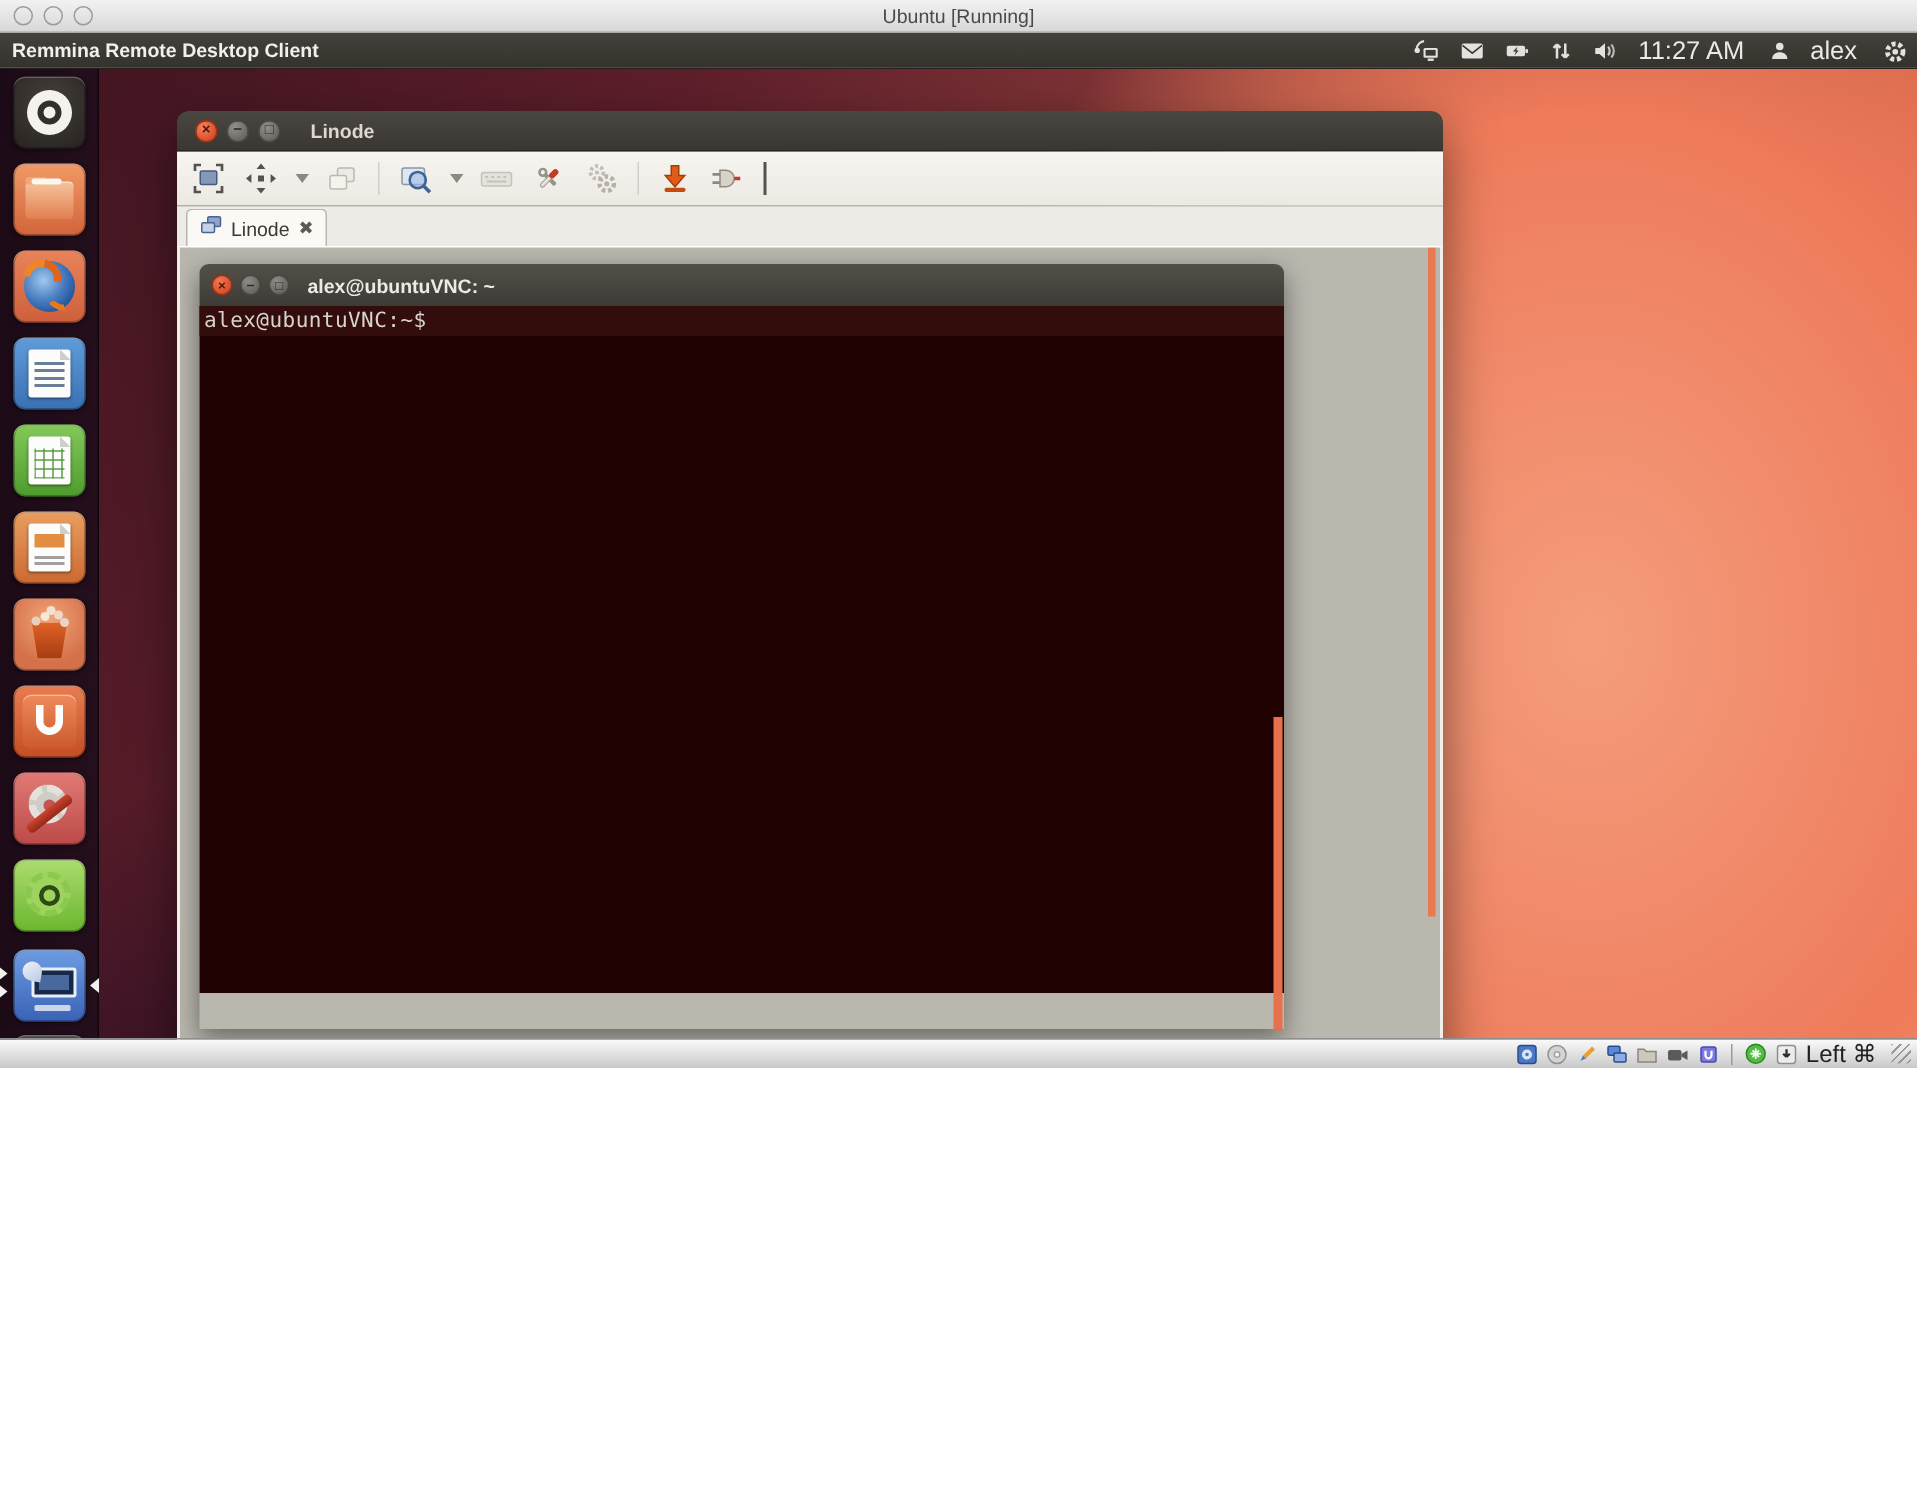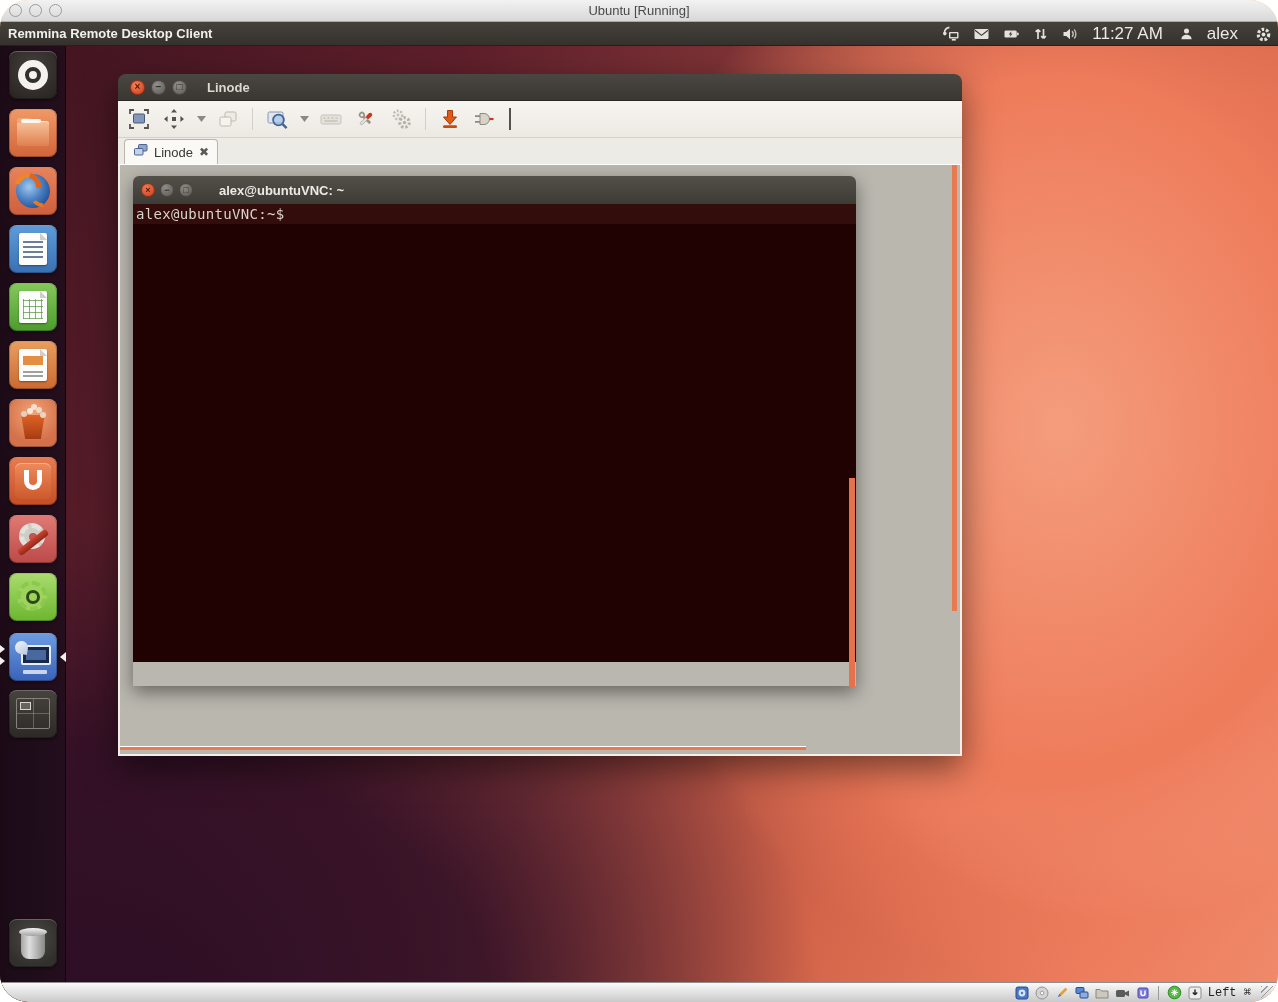--- a/index.html
+++ b/index.html
@@ -1,17 +1,17 @@
 <!DOCTYPE html>
 <html><head>
 <meta charset="utf-8">
 <style>
   * { margin:0; padding:0; box-sizing:border-box; }
   body { font-family:"Liberation Sans","DejaVu Sans",sans-serif; }
-  #screen { position:relative; width:1278px; height:1002px; overflow:hidden; background:#fdba74;border-radius:28px; }
+  #screen { position:relative; width:1278px; height:712px; overflow:hidden; background:#fdba74; }
 
   
   .mac-titlebar { position:absolute; left:0; top:0; width:1278px; height:22px;
     background:linear-gradient(#f2f2f2,#d8d8d8); border-bottom:1px solid #aaa; }
   .mac-buttons { position:absolute; left:9px; top:4px; display:flex; gap:7px; }
   .mac-btn { width:13px; height:13px; border-radius:50%; border:1px solid #9b9b9b; background:transparent; }
   .mac-title { position:absolute; left:0; right:0; top:0; height:22px; line-height:21px;
     text-align:center; font-size:13px; color:#4a4a4a; }
 
   
@@ -161,34 +161,34 @@
   
   .terminal { position:absolute; left:13px; top:11px; width:723px; height:510px;
     box-shadow:0 6px 18px rgba(0,0,0,.45); border-radius:6px 6px 0 0; }
   .term-titlebar { height:28px; border-radius:6px 6px 0 0;
     background:linear-gradient(#535049,#3e3b36); display:flex; align-items:center; }
   .term-buttons { display:flex; margin-left:8px; gap:5px; }
   .twb { width:14px; height:14px; border-radius:50%; display:flex; align-items:center; justify-content:center;
     font-size:9px; font-weight:bold; line-height:1; }
   .twb-close { background:radial-gradient(circle at 35% 30%, #f07a54, #d4502e 70%); border:1px solid #963212; color:#581404; }
   .twb-gray { background:radial-gradient(circle at 35% 30%, #908d88, #6a6762 70%); border:1px solid #4a4742; color:#2c2a26; }
-  .term-title { font-size:13px; font-weight:bold; color:#eceae6; margin-left:26px; }
+  .term-title { font-size:13px; font-weight:bold; color:#eceae6; margin-left:12px; }
   .term-menubar { height:24px; background:#5a5761; display:flex; align-items:center; padding-left:2px; }
   .term-menu-item { font-size:13px; color:#d6d4d1; padding:0 9px; }
   .term-content { height:458px; background:#200202; font-family:"DejaVu Sans Mono","Liberation Mono",monospace; }
   .term-line { height:20px; line-height:20px; background:#330c0c; color:#d8d4cd;
     font-size:14px; padding-left:3px; letter-spacing:.3px; }
 
   
   .vbox-bar { position:absolute; left:0; bottom:0; width:1278px; height:20px;
     background:linear-gradient(#fafafa,#c9c9c9); border-top:1px solid #8e8e8e;
     display:flex; align-items:center; justify-content:flex-end; gap:6px; padding-right:4px; }
   .vbox-bar svg { display:block; }
   .vb-sep { width:1px; height:14px; background:#9a9a9a; margin:0 2px; }
-  .vb-hostkey { font-size:12px; color:#222; white-space:nowrap;font-family:Liberation Mono, monospace; }
+  .vb-hostkey { font-size:16px; color:#222; white-space:nowrap; }
   .vb-grip { width:13px; height:13px; margin-left:4px;
     background:repeating-linear-gradient(135deg, #9a9a9a 0 1px, transparent 1px 4px); }
 </style>
 </head>
 <body>
 
 <div id="screen">
 
   <div class="mac-titlebar">
     <div class="mac-buttons">

